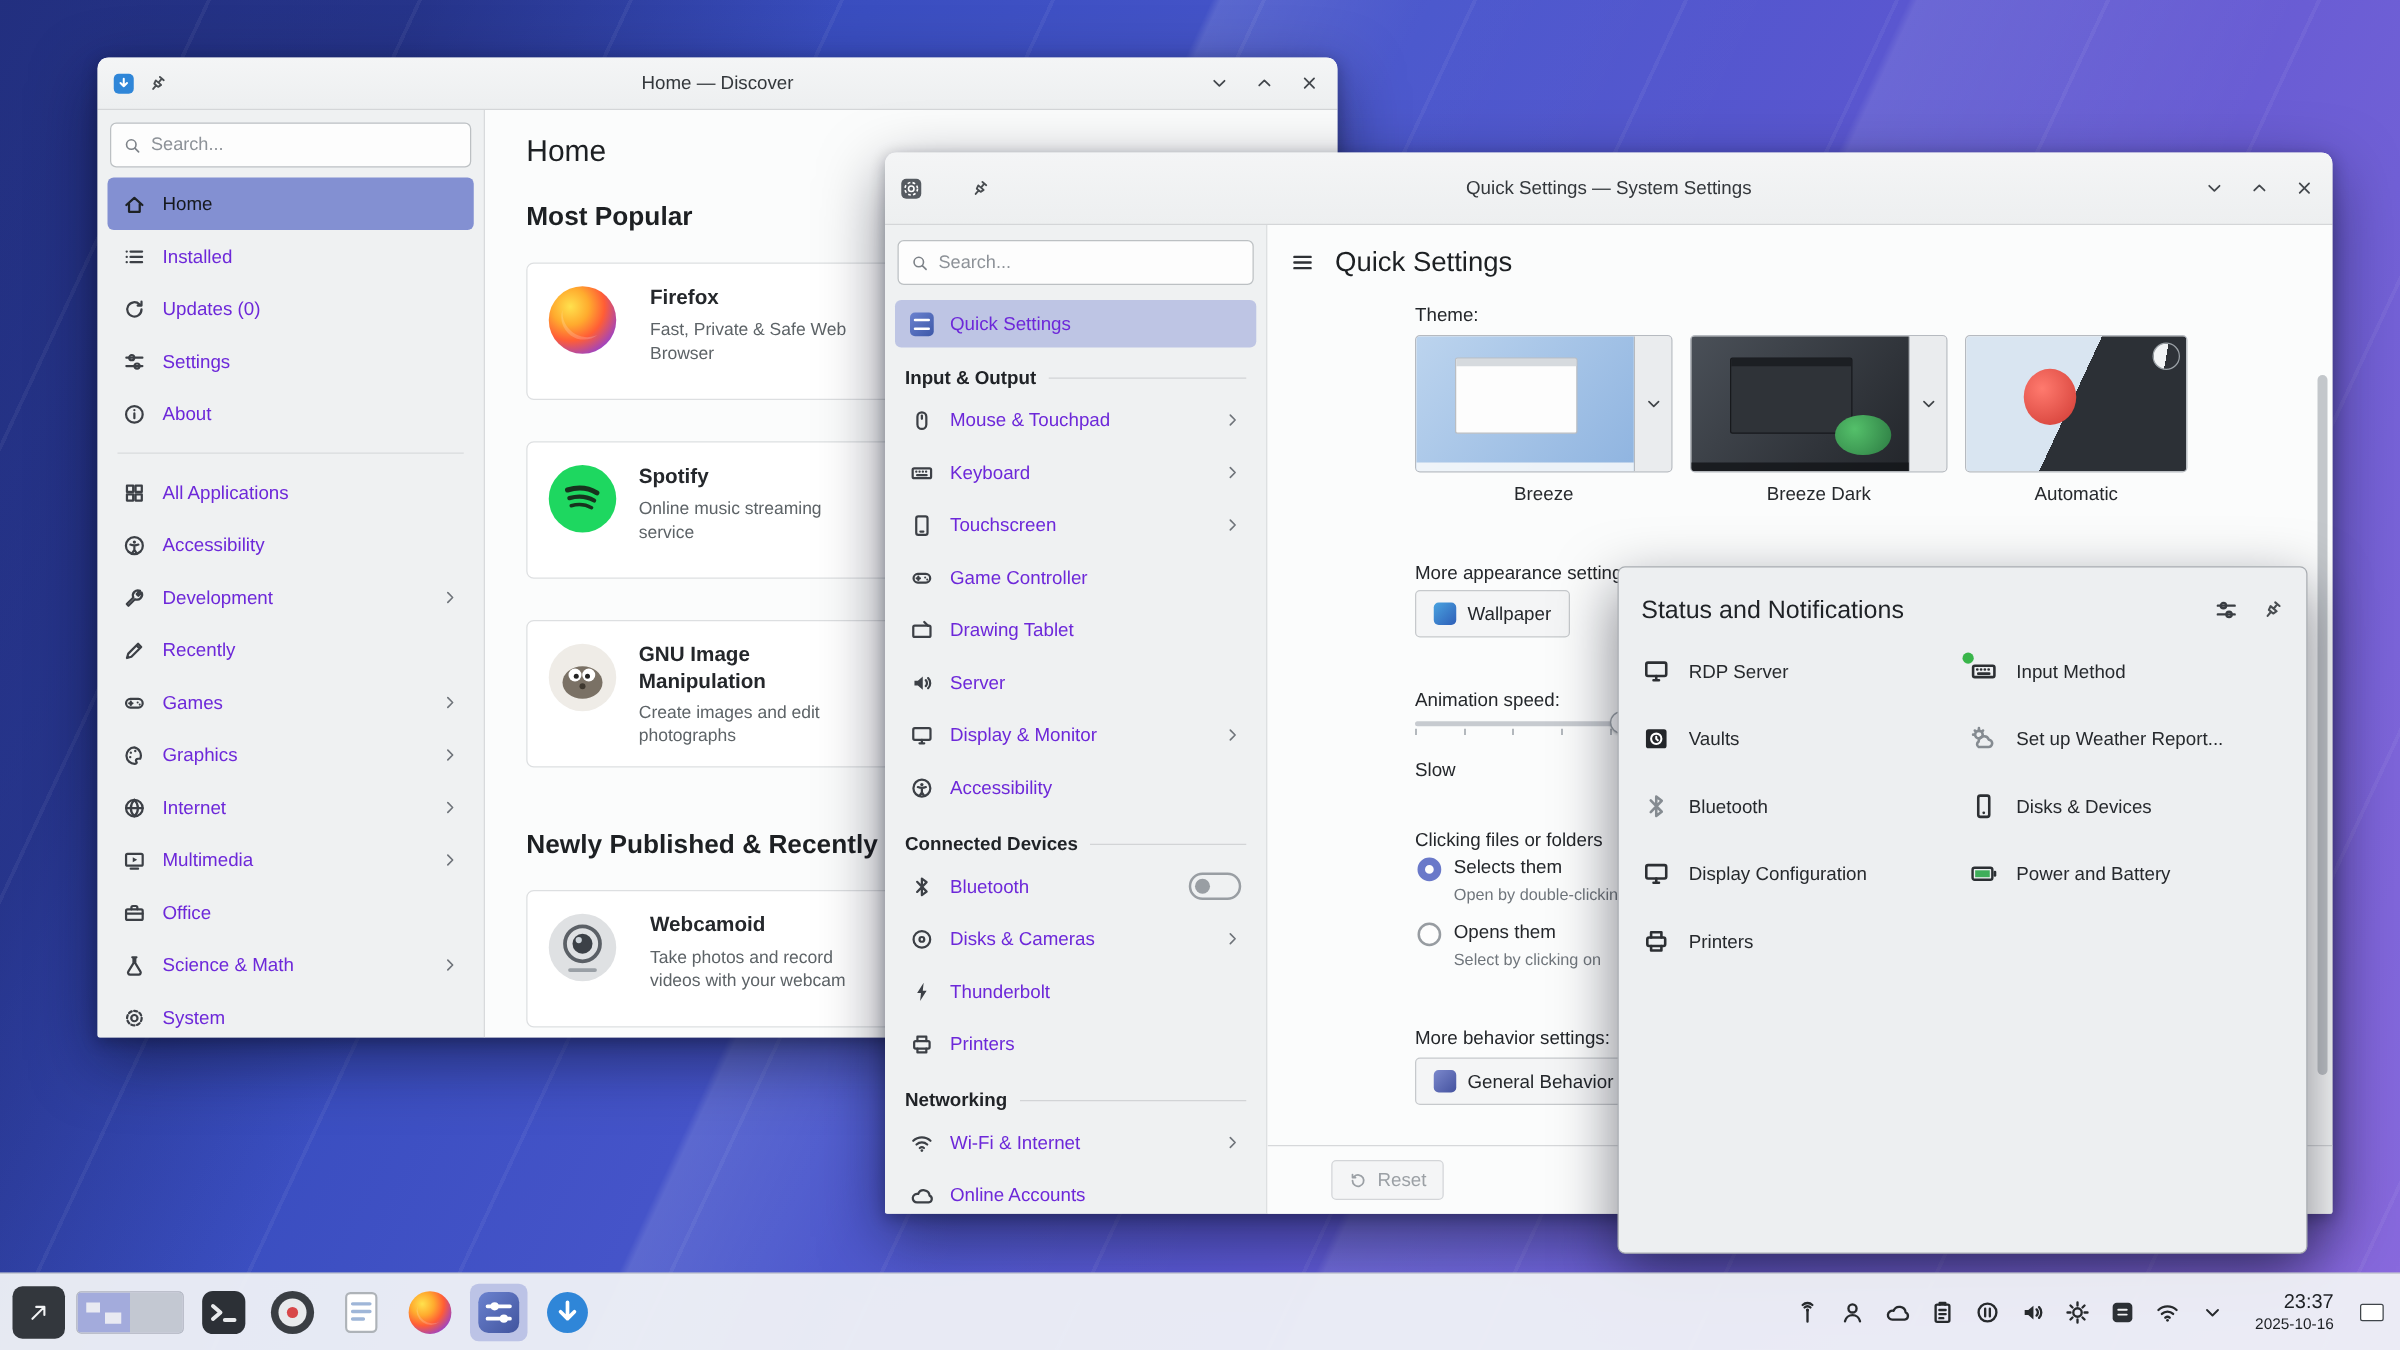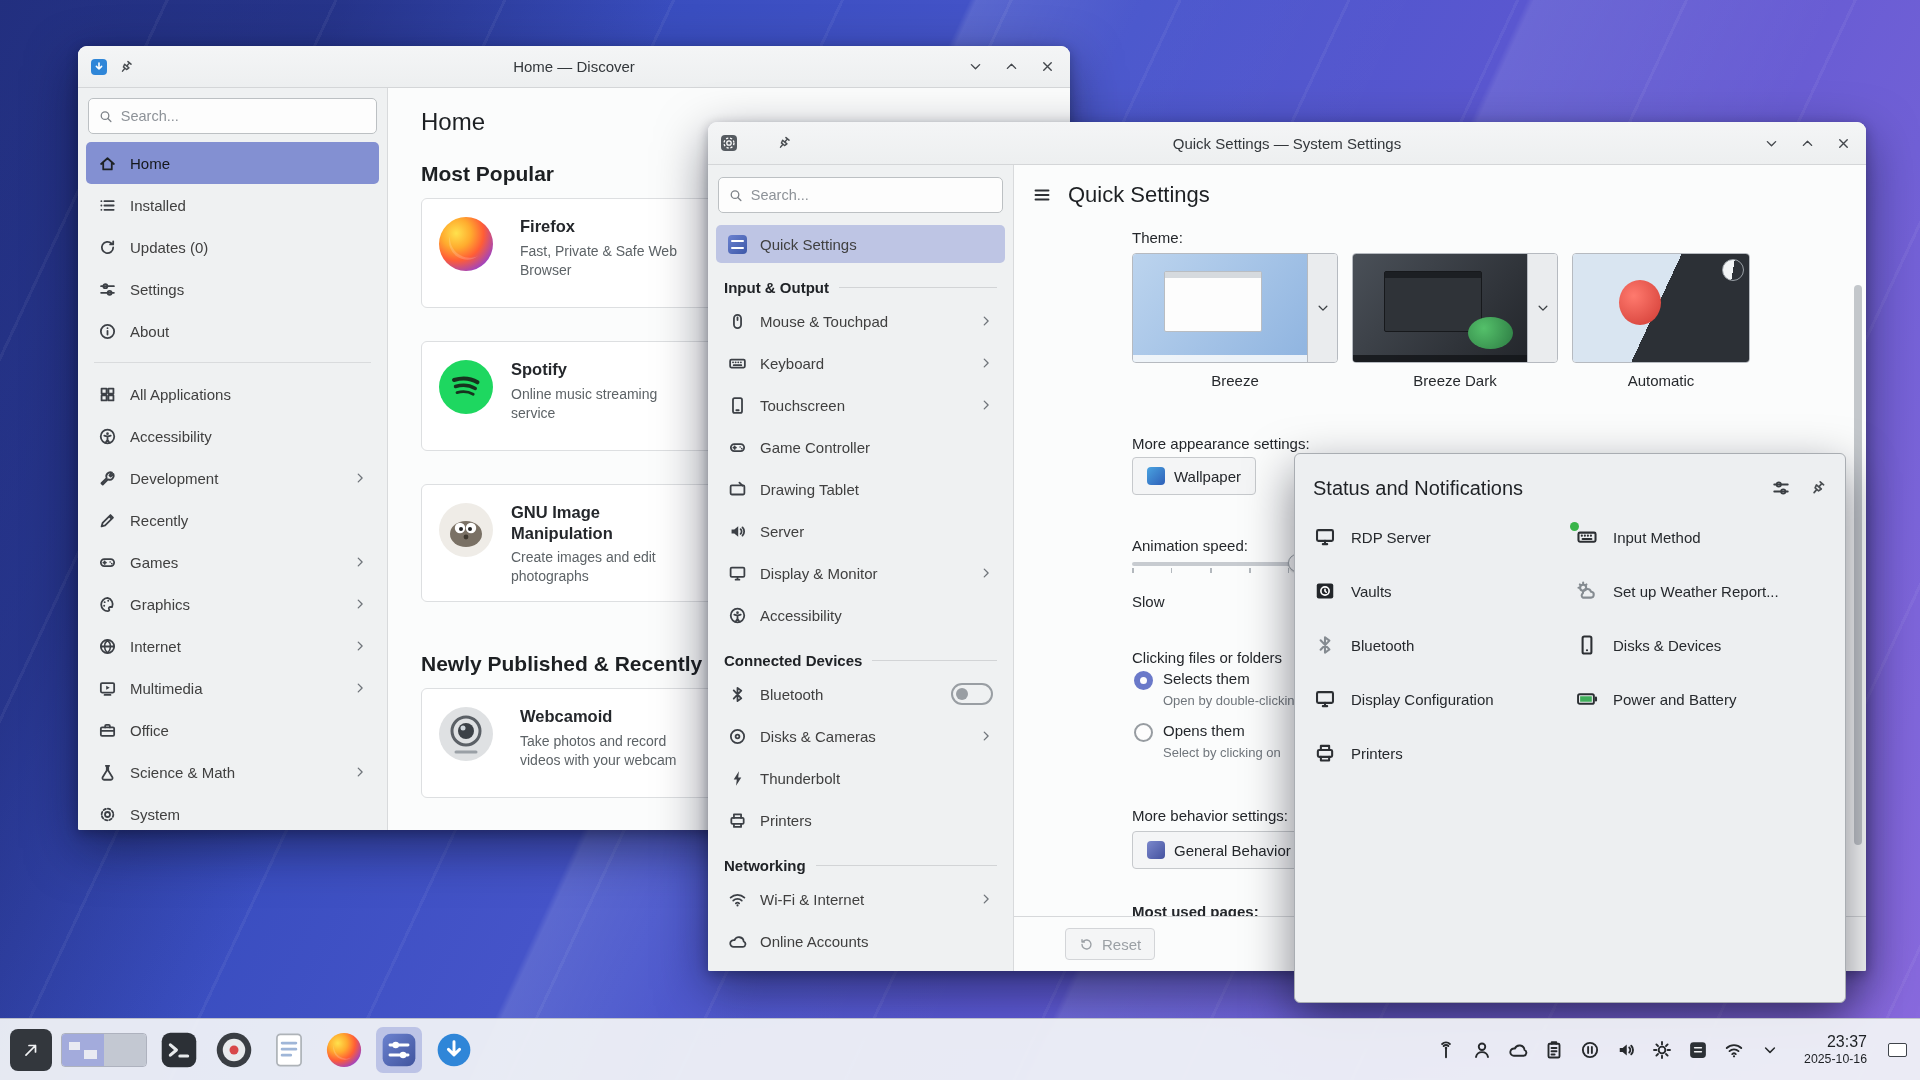--- a/index.html
+++ b/index.html
@@ -26,34 +26,34 @@
     background:linear-gradient(#f4f5f6,#edeff0); border-bottom:1px solid #d4d6d8; padding:0 12px; gap:10px; }
   .tb-title { position:absolute; left:130px; right:130px; text-align:center; font-size:15px; color:#33373b; }
   .tb-ctrl { margin-left:auto; display:flex; gap:14px; align-items:center; color:#43474c; }
   .tb-btn { width:22px; height:22px; display:flex; align-items:center; justify-content:center; }
   .app-chip { width:18px; height:18px; }
   .pin { color:#4a4e52; transform:rotate(40deg); }
 
   .d-win { left:78px; top:46px; width:992px; height:784px; z-index:10; }
   .d-win .titlebar { height:42px; }
   .s-win { left:708px; top:122px; width:1158px; height:849px; z-index:20; }
-  .s-win .titlebar { height:43px;gap:38px; }
+  .s-win .titlebar { height:58px;gap:38px; }
 
   .win-body { flex:1; display:flex; min-height:0; }
   .sidebar { background:#eff1f2; border-right:1px solid #d8dadc; overflow:hidden; }
   .d-side { width:310px; padding-top:10px; }
   .s-side { width:306px; padding-top:12px; }
 
   .searchbox { margin:0 10px; display:flex; align-items:center; gap:8px; height:36px;
     background:#fdfdfd; border:1px solid #bcc0c3; border-radius:5px; padding:0 10px; color:#7d8288; }
   .searchbox input { border:0; outline:0; background:transparent; font:inherit; font-size:14.5px; color:#2a2d31; width:100%; }
   .searchbox input::placeholder { color:#8d9298; }
 
   .nav-item { display:flex; align-items:center; gap:13px; height:42px; margin:0 8px;
-    padding:0 12px; border-radius:5px; font-size:15px; color:#404040; }
+    padding:0 12px; border-radius:5px; font-size:15px; color:#6d28d9; }
   .nav-item .chev { margin-left:auto; color:#6f747a; flex:none; }
   .nav-item.sel { background:#8390d2; color:#15181c; }
   .nav-ic { flex:0 0 auto; color:#3c4046; }
   .nav-item.sel .nav-ic { color:#1d2125; }
   .d-sep { height:1px; background:#d9dbdd; margin:10px 16px; }
   .d-nav-top { margin-top:8px; }
 
   .qs-item { margin-top:12px; height:38px; background:rgba(131,144,210,.45); }
   .group-h { display:flex; align-items:center; gap:10px; margin:16px 16px 4px; font-size:15px;
     font-weight:bold; color:#202327; white-space:nowrap; }
@@ -68,21 +68,21 @@
   .toggle::before { content:""; position:absolute; left:3px; top:3px; width:12px; height:12px;
     border-radius:50%; background:#999ea3; }
 
   
   .d-main { flex:1; background:#fbfcfc; padding:20px 0 0 33px; overflow:hidden; }
   .d-title { font-size:24px; font-weight:500; color:#1d2023; }
   .d-h2 { font-size:21px; font-weight:bold; color:#1d2023; margin-top:26px; }
   .d-h2.second { margin-top:50px; }
   .tile { width:298px; min-height:110px; background:#fff; border:1px solid #dddfe1; border-radius:6px;
     display:flex; gap:15px; padding:15px 14px; align-items:flex-start; margin-top:33px; }
-  .tile.first { margin-top:12px;gap:24px; }
+  .tile.first { margin-top:24px;gap:24px; }
   .tile-ic { width:60px; height:60px; flex:0 0 auto; }
   .tile-name { font-size:16.5px; font-weight:bold; color:#24272b; line-height:1.25; margin-top:2px; }
   .tile-desc { font-size:14px; color:#5d6367; line-height:1.35; margin-top:5px; }
 
   
   .s-main { flex:1; position:relative; background:#fbfcfc; overflow:hidden; }
   .burger-btn { position:absolute; left:10px; top:12px; width:36px; height:36px;
     display:flex; align-items:center; justify-content:center; color:#2e3135; }
   .s-title { position:absolute; left:54px; top:17px; font-size:22px; font-weight:500; color:#1d2023; }
   .f-label { position:absolute; font-size:15px; color:#24272b; white-space:nowrap; }

